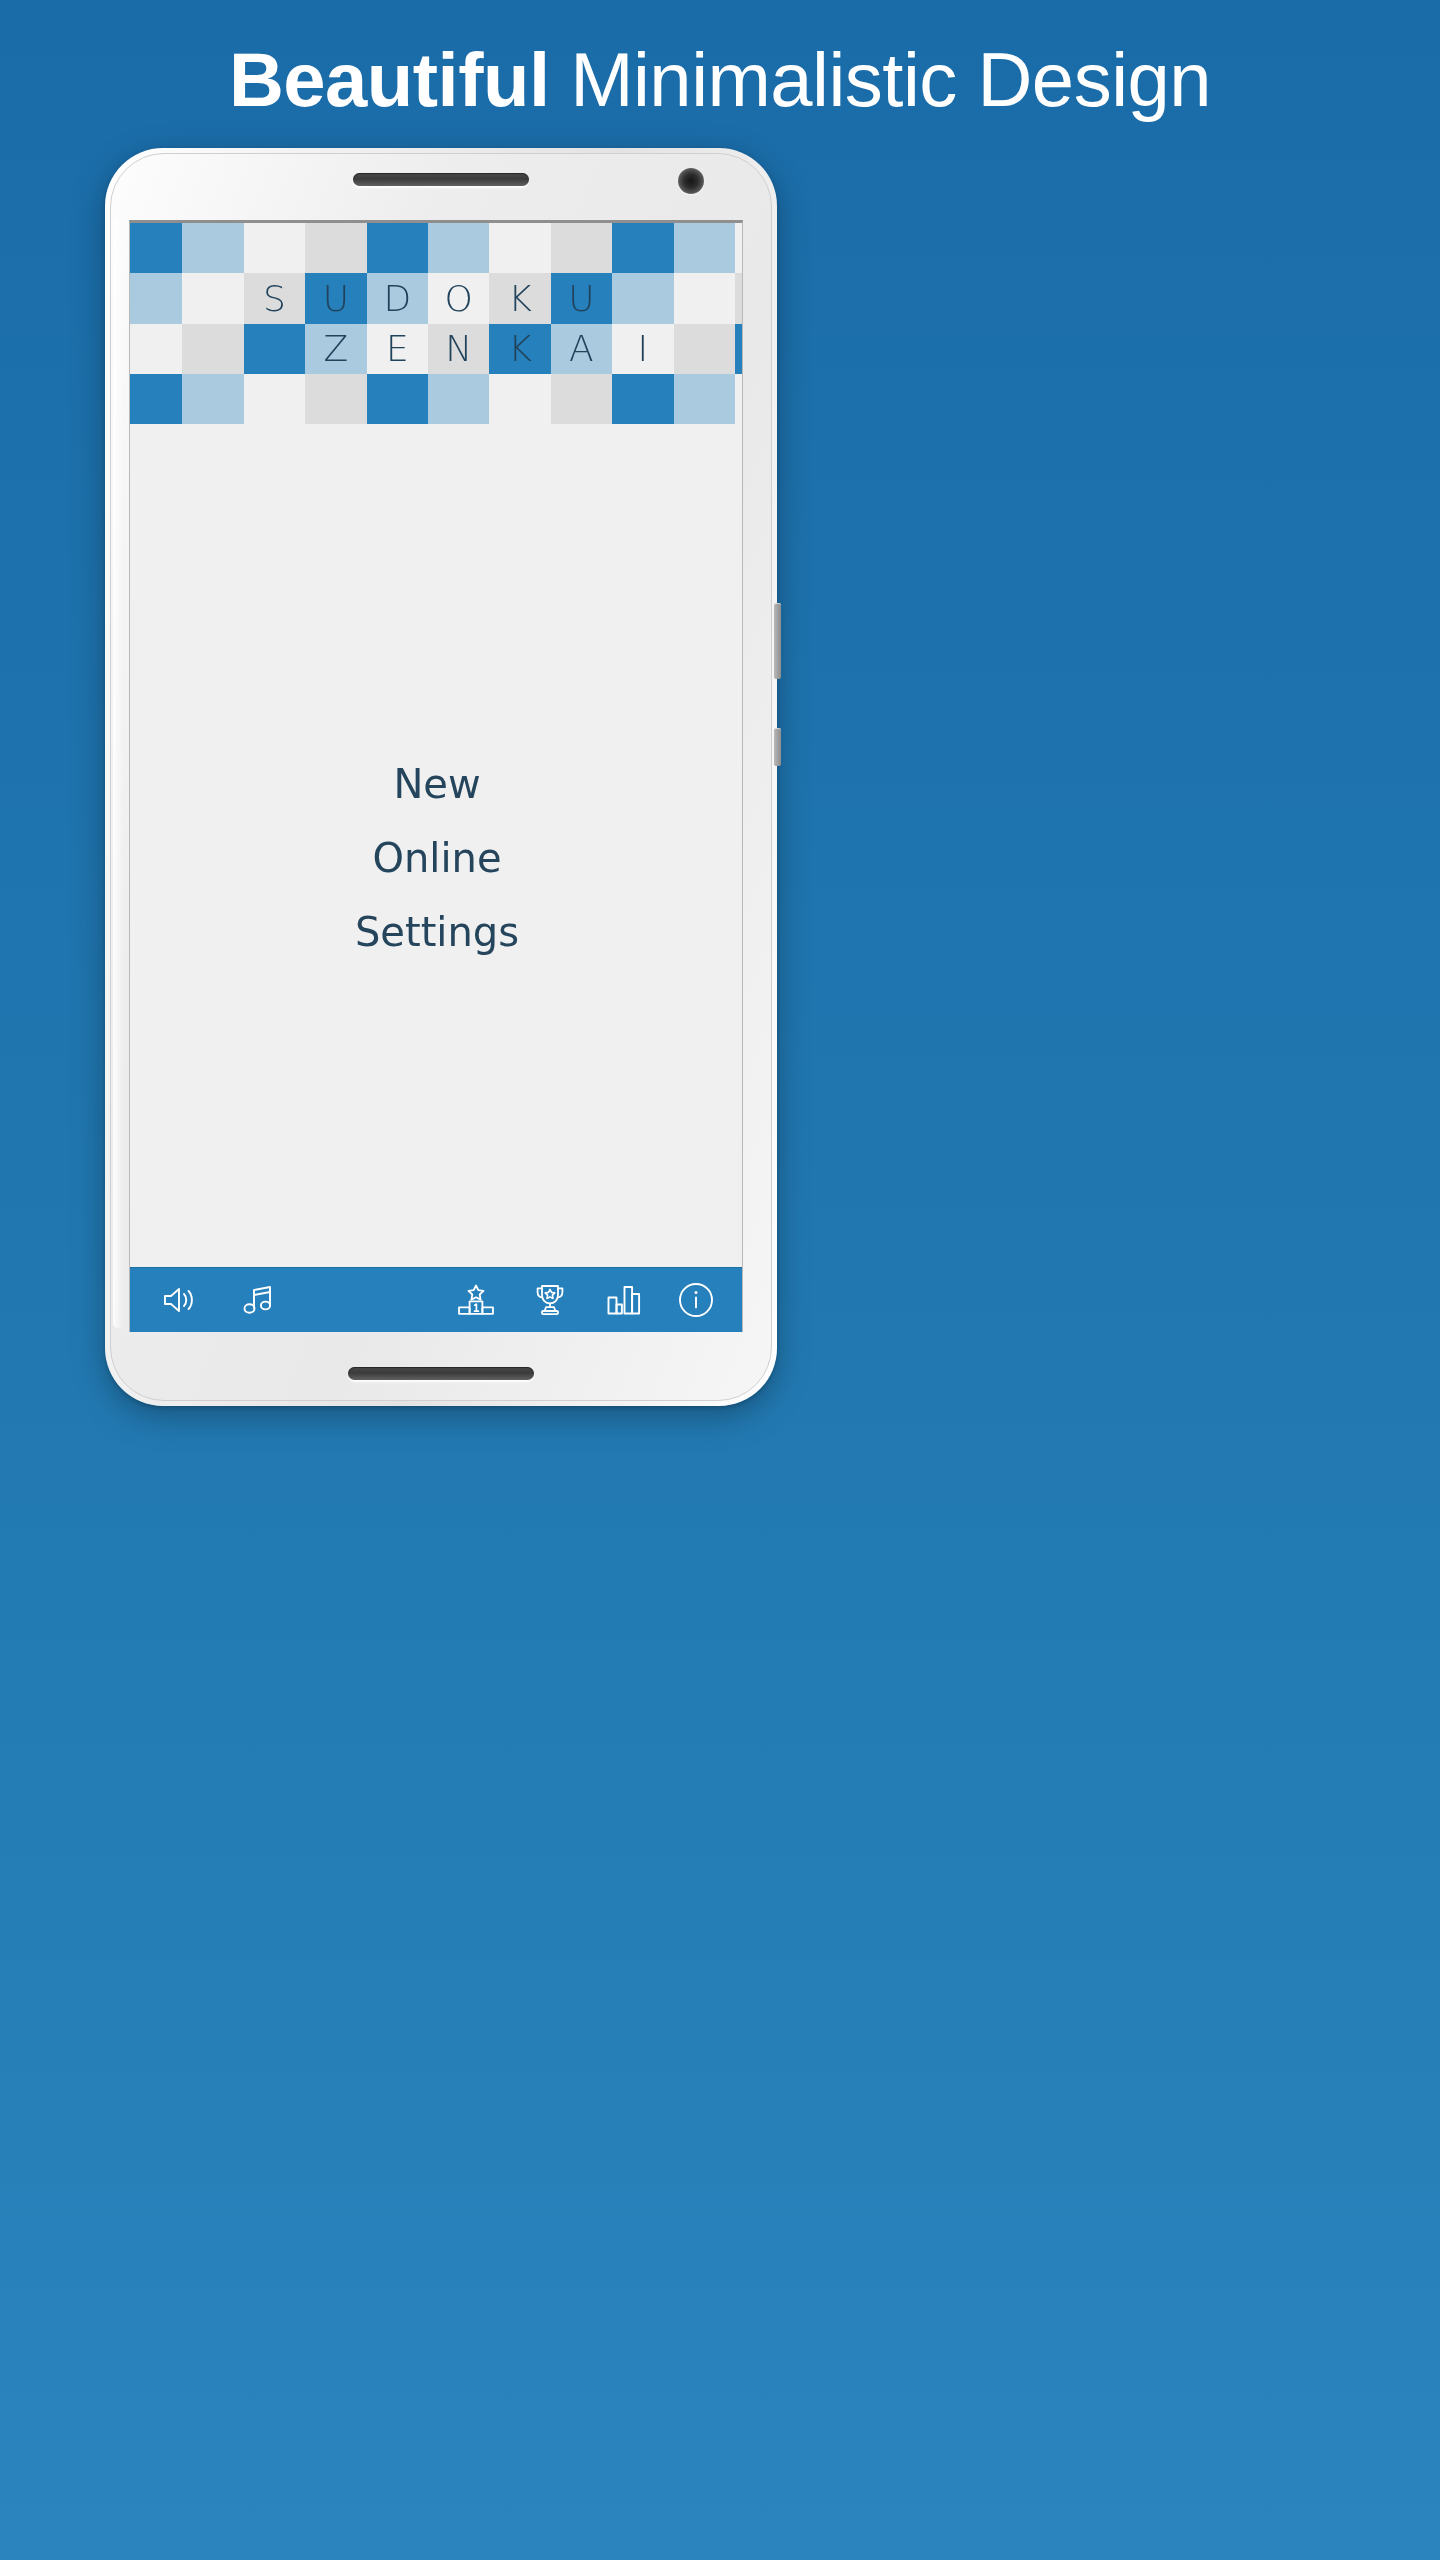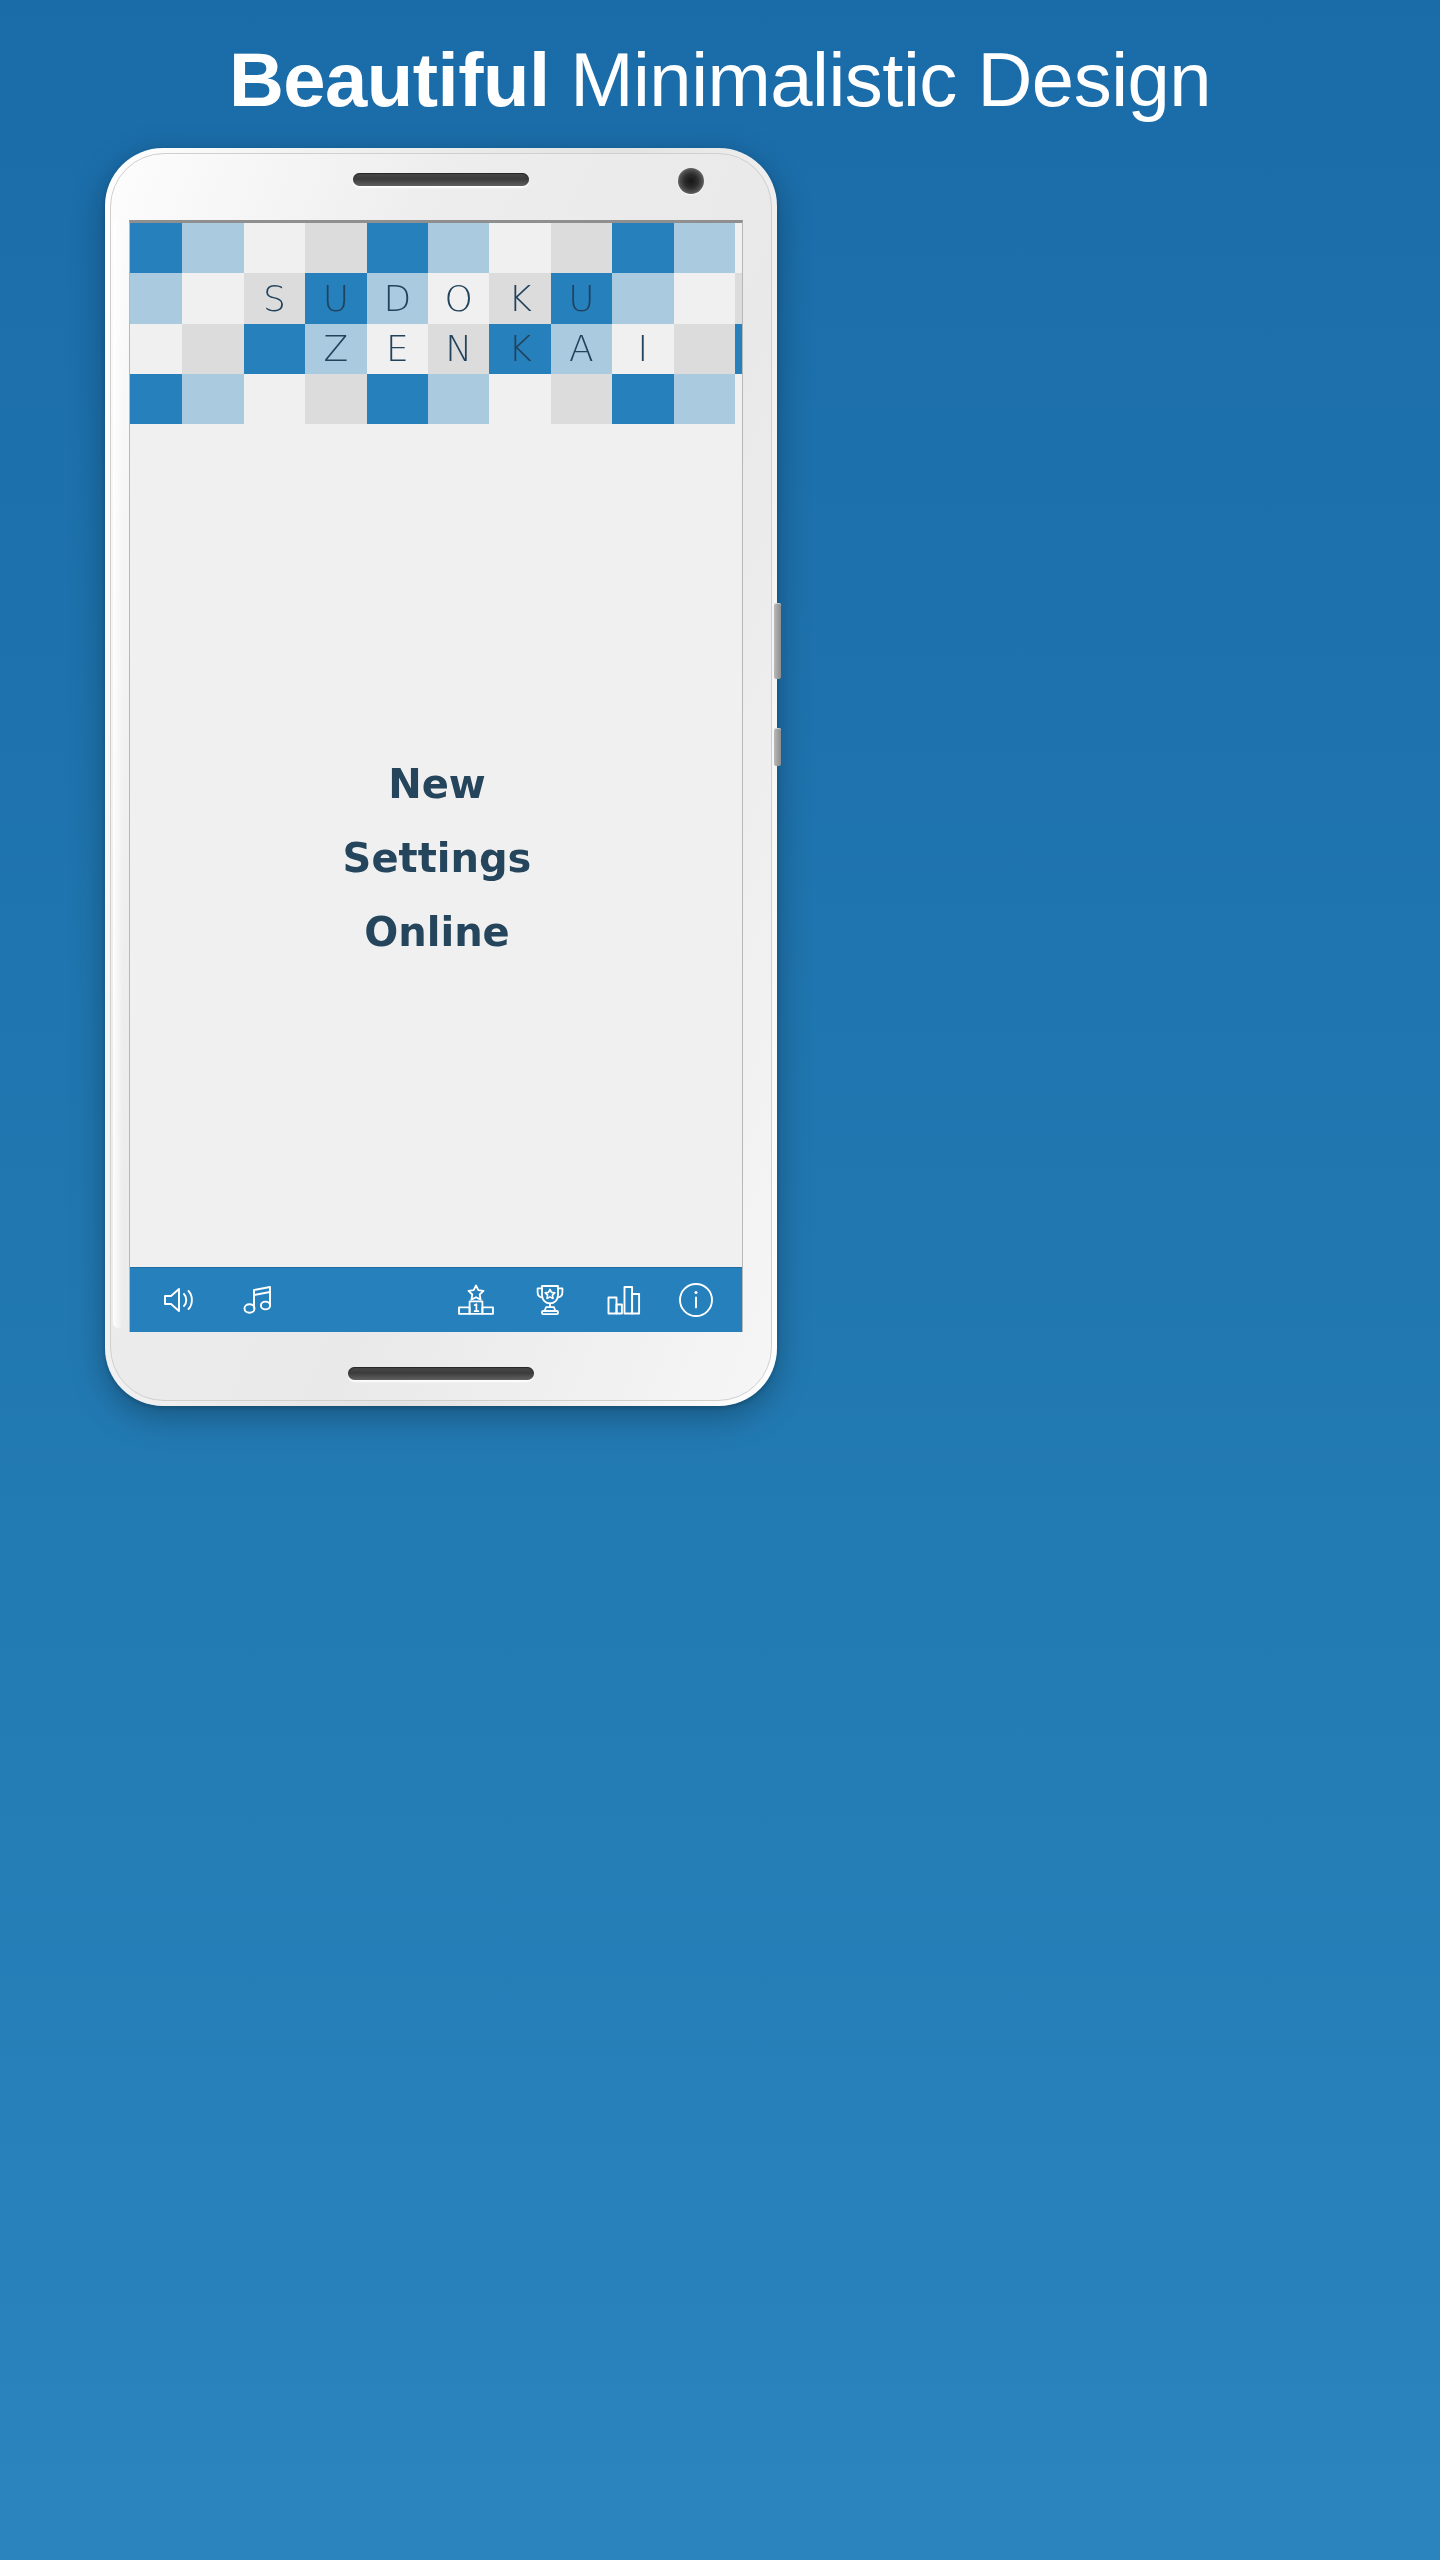--- a/index.html
+++ b/index.html
@@ -178,21 +178,21 @@
     align-items: center;
     justify-content: center;
     background: #f0f0f0;
     gap: 0;
   }
   .menu-item {
     width: 100%;
     text-align: center;
     color: #24455c;
     font-size: 40px;
-    font-weight: 700;
+    font-weight: 400;
     line-height: 74px;
     font-family: "DejaVu Sans", sans-serif;
     cursor: pointer;
   }
 
   
   #toolbar {
     position: absolute;
     left: 0;
     bottom: 0;
@@ -323,22 +323,22 @@
           <div class="tile c-gray"></div>
           <div class="tile c-dark"></div>
           <div class="tile c-light"></div>
           <div class="tile c-white"></div>
         </div>
 
       </div>
 
       <div id="menu">
         <div class="menu-item">New</div>
+        <div class="menu-item">Online</div>
         <div class="menu-item">Settings</div>
-        <div class="menu-item">Online</div>
       </div>
 
       <div id="toolbar">
 
         <div class="tb-icon i-sound">
           <svg width="36" height="34" viewBox="0 0 36 34" fill="none" stroke="#ffffff" stroke-width="1.9" stroke-linecap="round" stroke-linejoin="round">
             <path d="M3 13 L9 13 L17 6 L17 28 L9 21 L3 21 Z"></path>
             <path d="M22 11 C25 14 25 20 22 23"></path>
             <path d="M26.5 8 C31 12.5 31 21.5 26.5 26"></path>
           </svg>

